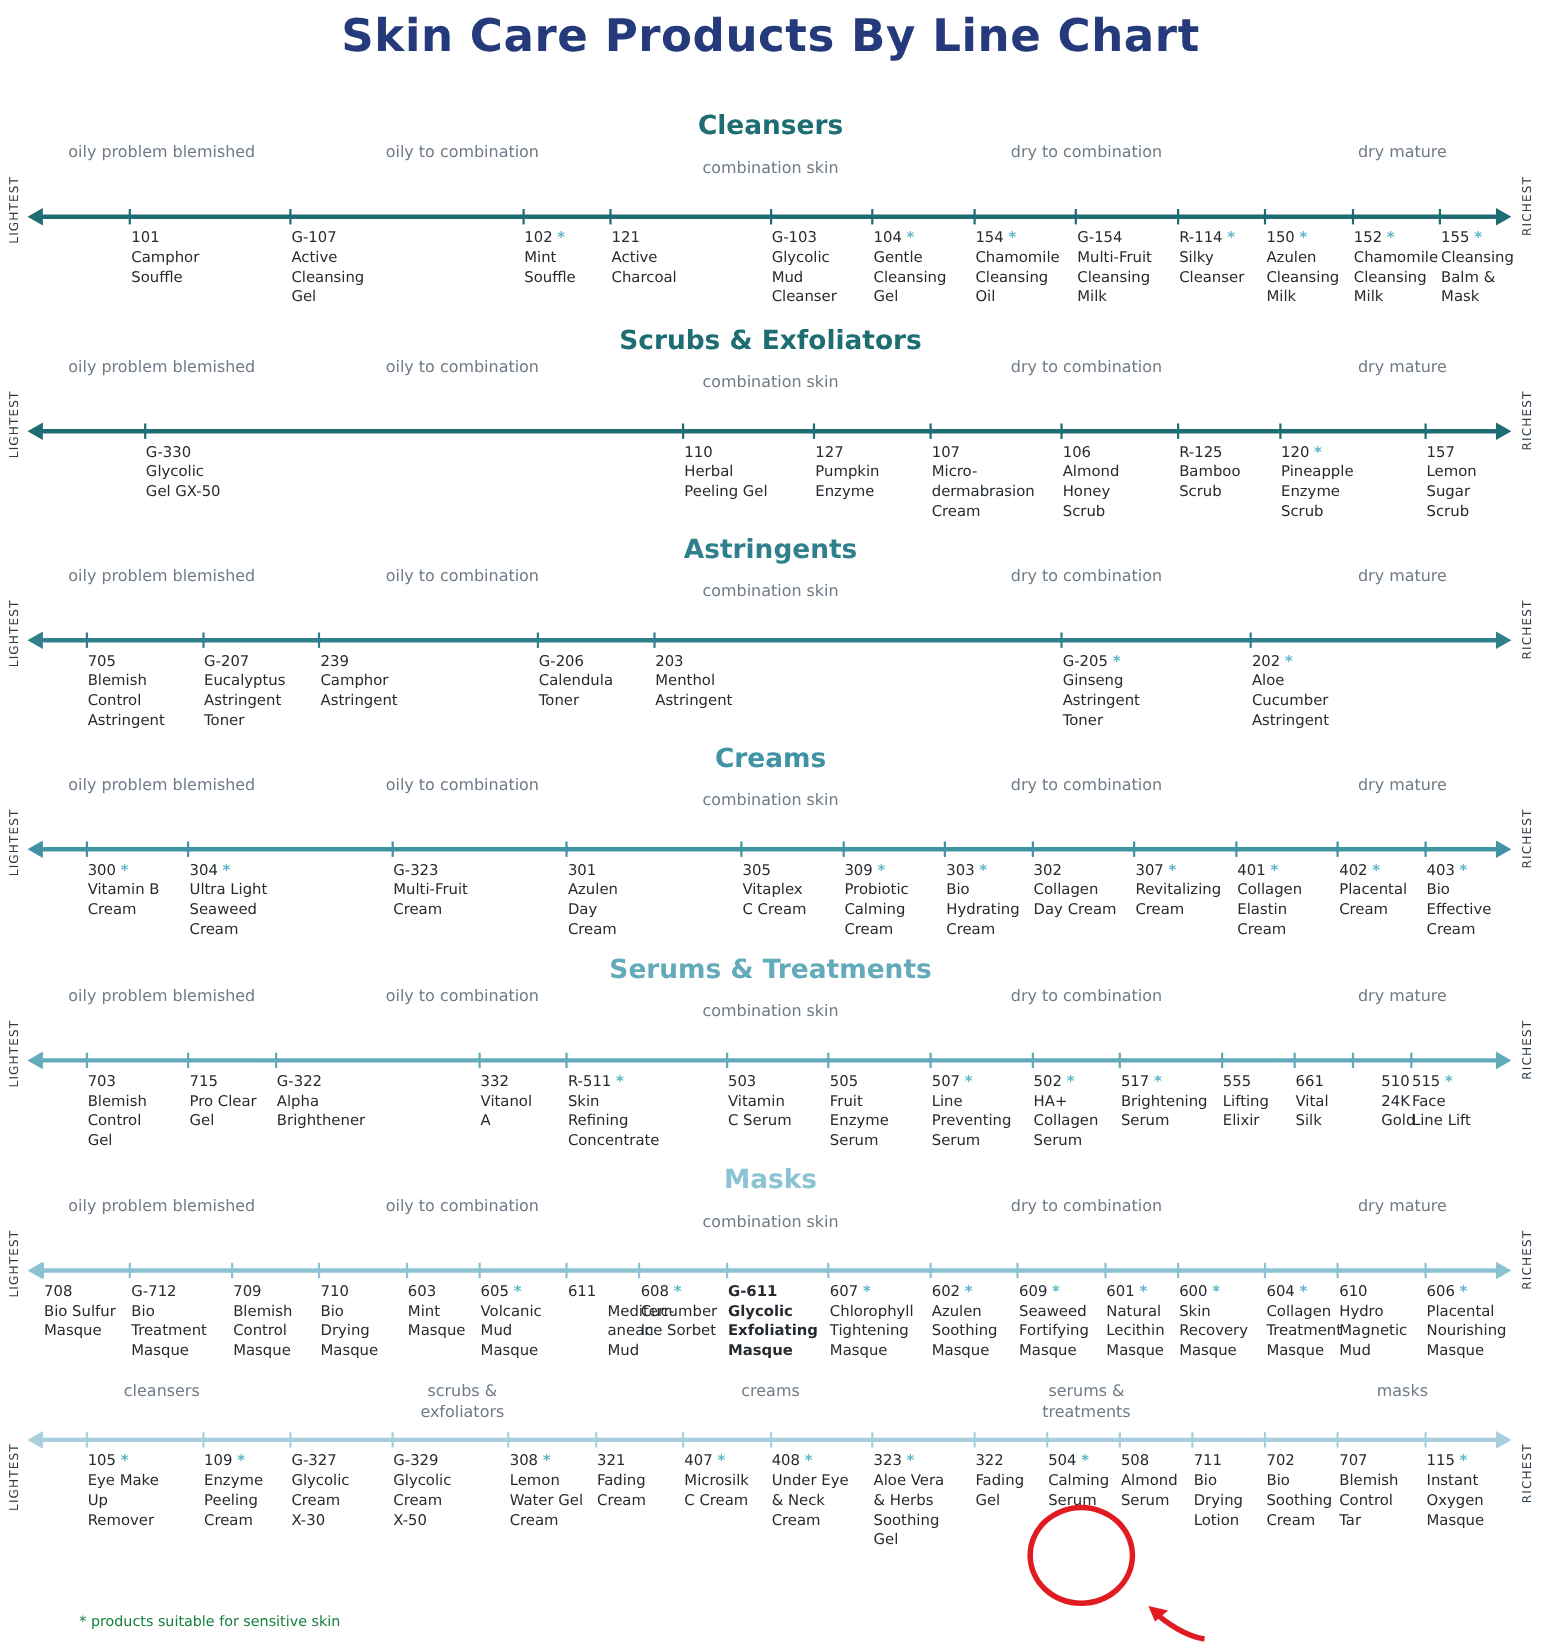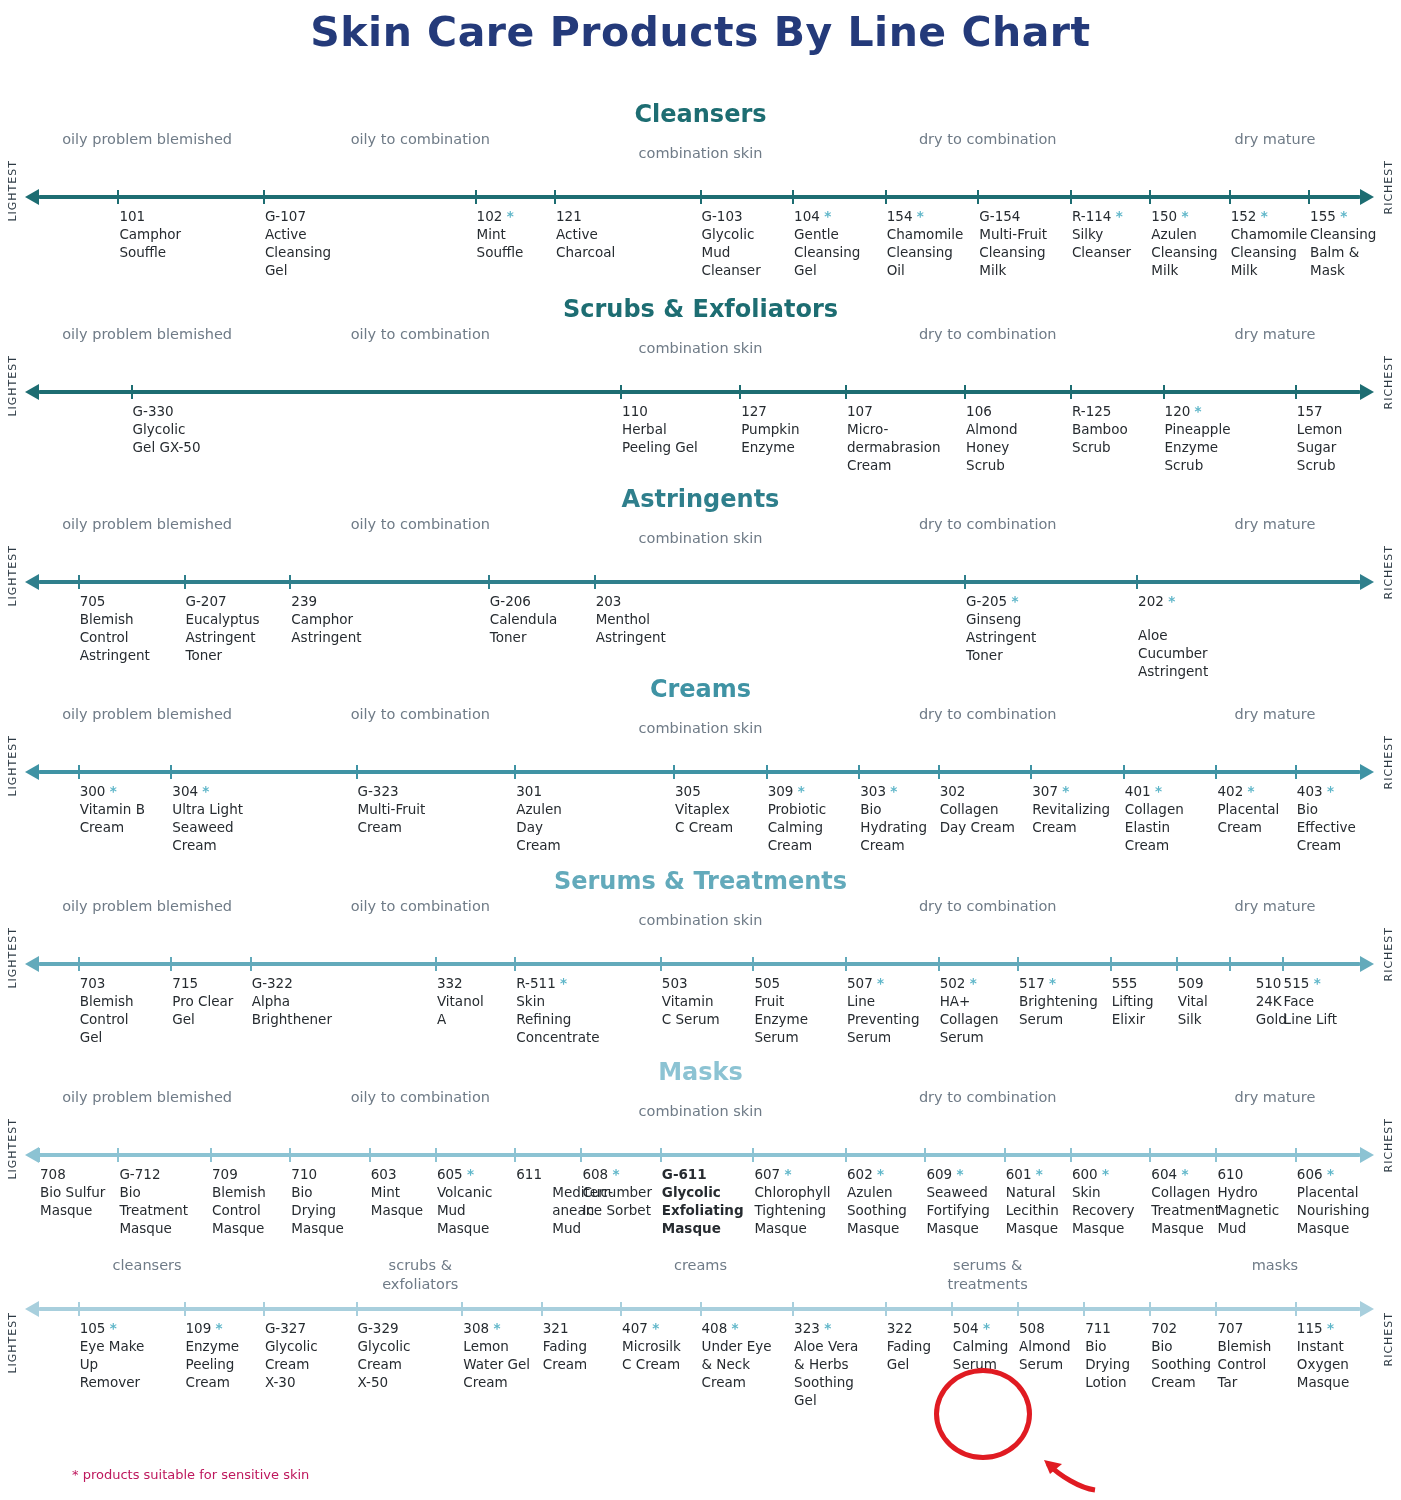--- a/index.html
+++ b/index.html
@@ -107,21 +107,21 @@
     font-family: "DejaVu Sans", "Liberation Sans", sans-serif;
   }
   .side-left { left: 6px; }
   .side-right { right: 6px; }
 
   .footnote {
     position: absolute;
     left: 72px;
     bottom: 18px;
     font-size: 13px;
-    color: #be185d;
+    color: #15803d;
   }
 
   .circle-mark {
     position: absolute;
     border: 5px solid #e01b22;
     border-radius: 50%;
     pointer-events: none;
   }
   svg.arrow-mark { position: absolute; overflow: visible; }
 </style>
@@ -272,21 +272,21 @@
 Toner</div></div>
           <div class="item" style="left: calc(19% + 2px);"><div class="code">239</div><div style="white-space: pre-line;">Camphor
 Astringent</div></div>
           <div class="item" style="left: calc(34% + 2px);"><div class="code">G-206</div><div style="white-space: pre-line;">Calendula
 Toner</div></div>
           <div class="item" style="left: calc(42% + 2px);"><div class="code">203</div><div style="white-space: pre-line;">Menthol
 Astringent</div></div>
           <div class="item" style="left: calc(70% + 2px);"><div class="code">G-205 <span class="star">*</span></div><div style="white-space: pre-line;">Ginseng
 Astringent
 Toner</div></div>
-          <div class="item" style="left: calc(83% + 2px);"><div class="code">202 <span class="star">*</span></div><div style="white-space: pre-line; margin-top: 16px;">Aloe
+          <div class="item" style="left: calc(83% + 2px);"><div class="code">202 <span class="star">*</span></div><div style="white-space: pre-line;">Aloe
 Cucumber
 Astringent</div></div>
         </div>
       </div>
       <div class="section" style="position: absolute; left: 0px; top: 675px;">
         <div class="side-label side-left" style="top: 60px;">LIGHTEST</div>
         <div class="side-label side-right" style="top: 60px;">RICHEST</div>
         <div class="sec-title" style="color: rgb(63, 147, 164);">Creams</div>
         <div class="band" style="height: 56px; position: relative;">
           <div class="zone" style="left: calc(10.5% - 110px); width: 220px; top: 0px; white-space: pre-line;">oily problem blemished</div>
@@ -396,21 +396,21 @@
           <div class="item" style="left: calc(61% + 2px);"><div class="code">507 <span class="star">*</span></div><div style="white-space: pre-line;">Line
 Preventing
 Serum</div></div>
           <div class="item" style="left: calc(68% + 2px);"><div class="code">502 <span class="star">*</span></div><div style="white-space: pre-line;">HA+
 Collagen
 Serum</div></div>
           <div class="item" style="left: calc(74% + 2px);"><div class="code">517 <span class="star">*</span></div><div style="white-space: pre-line;">Brightening
 Serum</div></div>
           <div class="item" style="left: calc(81% + 2px);"><div class="code">555</div><div style="white-space: pre-line;">Lifting
 Elixir</div></div>
-          <div class="item" style="left: calc(86% + 2px);"><div class="code">509</div><div style="white-space: pre-line;">Vital
+          <div class="item" style="left: calc(86% + 2px);"><div class="code">661</div><div style="white-space: pre-line;">Vital
 Silk</div></div>
           <div class="item" style="left: calc(90% + 2px); margin-left: 25px;"><div class="code">510</div><div style="white-space: pre-line;">24K
 Gold</div></div>
           <div class="item" style="left: calc(94% + 2px);"><div class="code">515 <span class="star">*</span></div><div style="white-space: pre-line;">Face
 Line Lift</div></div>
         </div>
       </div>
       <div class="section" style="position: absolute; left: 0px; top: 1058px;">
         <div class="side-label side-left" style="top: 60px;">LIGHTEST</div>
         <div class="side-label side-right" style="top: 60px;">RICHEST</div>

